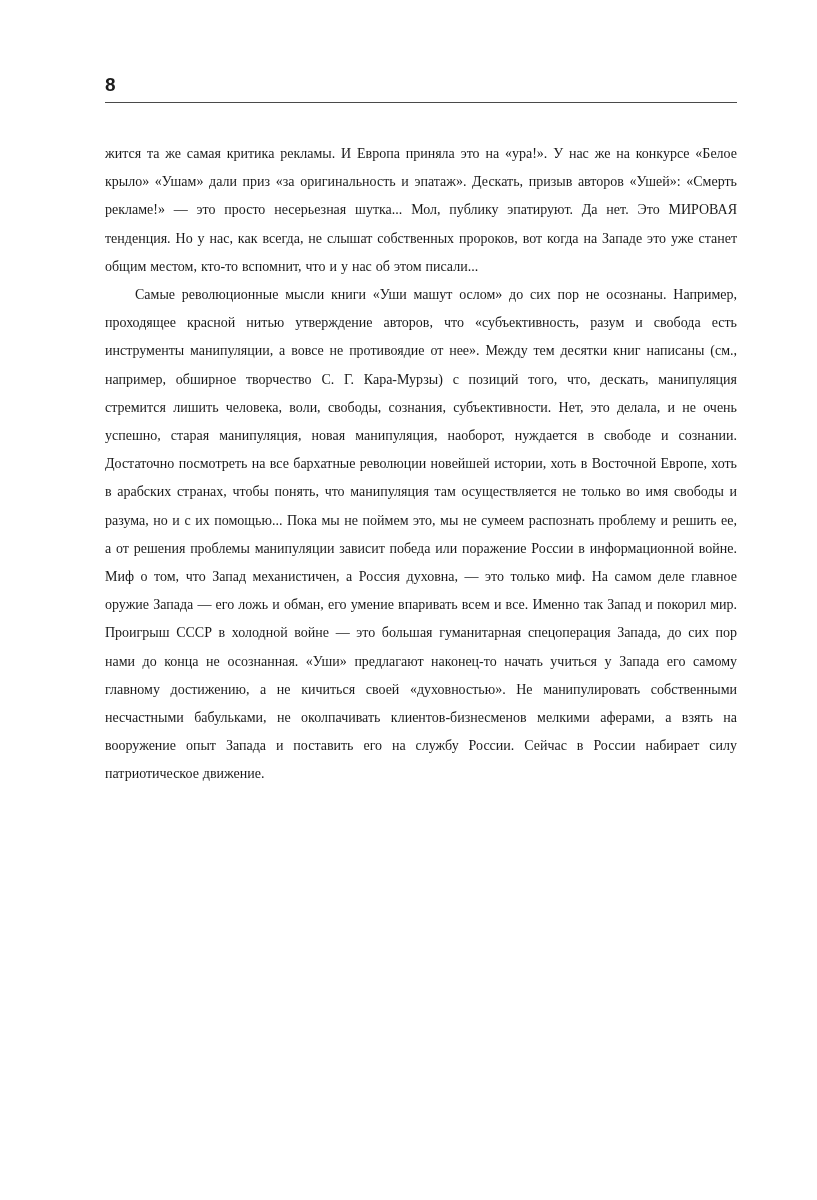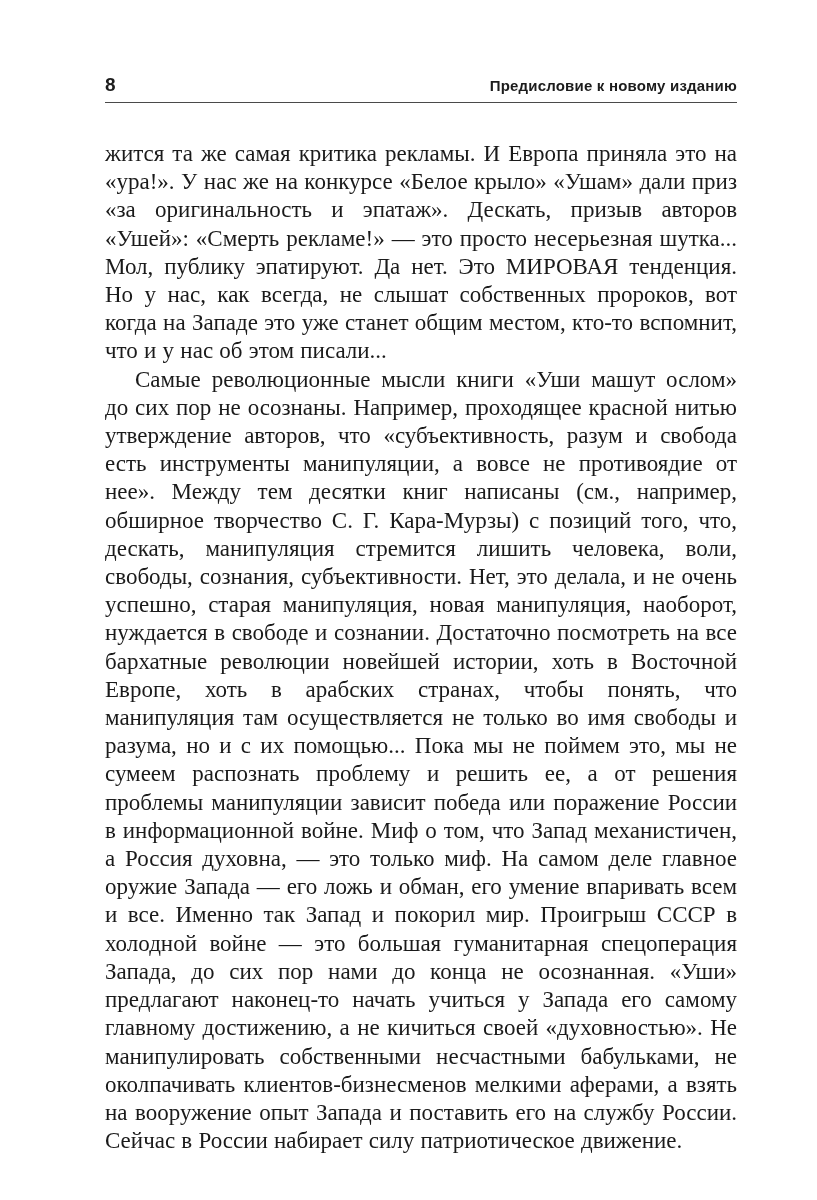--- a/index.html
+++ b/index.html
@@ -32,39 +32,38 @@
     left: 105px;
     right: 80px;
     top: 102px;
     border-top: 1.5px solid #4a4a4a;
   }
   .page-body {
     position: absolute;
     left: 105px;
     width: 632px;
     top: 140px;
-    font-size: 23px;
+    font-size: 14px;
     line-height: 28.2px;
     text-align: justify;
     hyphens: auto;
     -webkit-hyphens: auto;
     word-spacing: 0.5px;
   }
   .para { text-indent: 0; }
   .para.indent { text-indent: 30px; }
   .para b { font-weight: 400; }
 </style>
 </head>
 <body>
 
 <div class="page">
 
   <header class="page-header">
     <span class="page-number">8</span>
-    <span class="header-title">Предисловие к новому изданию</span>
   </header>
 
   <div class="header-rule"></div>
 
   <main class="page-body">
       <p class="para"><span>жится та же самая критика рекламы. И Европа приняла это на «ура!». У нас же на конкурсе «Белое крыло» «Ушам» дали приз «за оригинальность и эпатаж». Дескать, призыв авторов «Ушей»: «Смерть рекламе!» — это просто несерьезная шутка... Мол, публику эпатируют. Да нет. Это МИРОВАЯ тенденция. Но у нас, как всегда, не слышат собственных пророков, вот когда на Западе это уже станет общим местом, кто-то вспомнит, что и у нас об этом писали...</span></p>
       <p class="para indent"><span>Самые революционные мысли книги «Уши машут ослом» до сих пор не осознаны. Например, проходящее красной нитью утверждение авторов, что </span><b>«субъективность, разум и свобода есть инструменты манипуляции, а вовсе не противоядие от нее»</b><span>. Между тем десятки книг написаны (см., например, обширное творчество С. Г. Кара-Мурзы) с позиций того, что, дескать, манипуляция стремится лишить человека, воли, свободы, сознания, субъективности. Нет, это делала, и не очень успешно, старая манипуляция, новая манипуляция, наоборот, нуждается в свободе и сознании. Достаточно посмотреть на все бархатные революции новейшей истории, хоть в Восточной Европе, хоть в арабских странах, чтобы понять, что манипуляция там осуществляется не только во имя свободы и разума, но и с их помощью... Пока мы не поймем это, мы не сумеем распознать проблему и решить ее, а от решения проблемы манипуляции зависит победа или поражение России в информационной войне. Миф о том, что Запад механистичен, а Россия духовна, — это только миф. На самом деле главное оружие Запада — его ложь и обман, его умение впаривать всем и все. Именно так Запад и покорил мир. Проигрыш СССР в холодной войне — это большая гуманитарная спецоперация Запада, до сих пор нами до конца не осознанная. «Уши» предлагают наконец-то начать учиться у Запада его самому главному достижению, а не кичиться своей «духовностью». Не манипулировать собственными несчастными бабульками, не околпачивать клиентов-бизнесменов мелкими аферами, а взять на вооружение опыт Запада и поставить его на службу России. Сейчас в России набирает силу патриотическое движение.</span></p>
     </main>
 
 </div>

